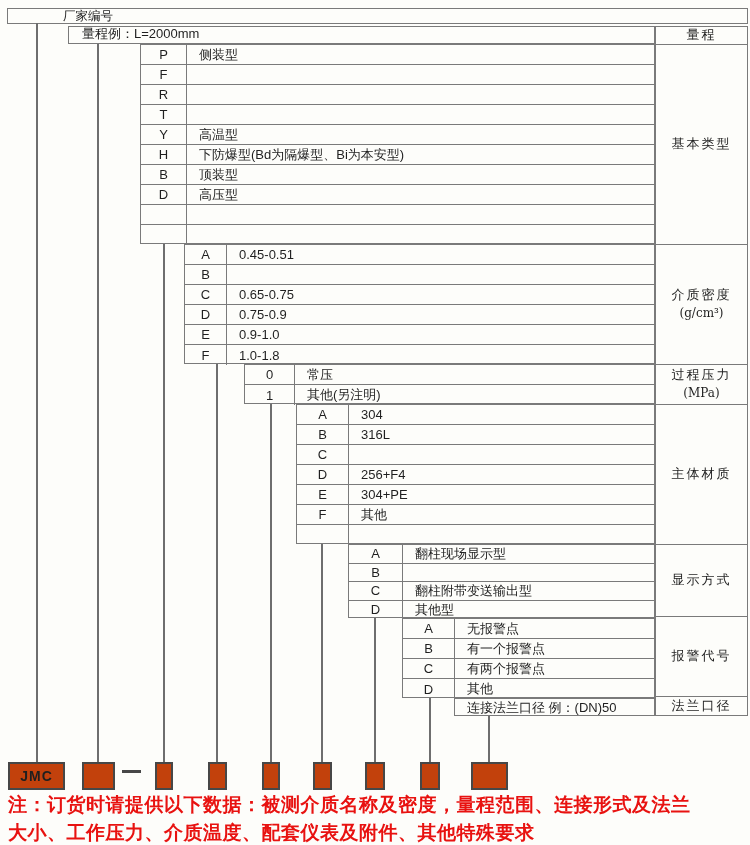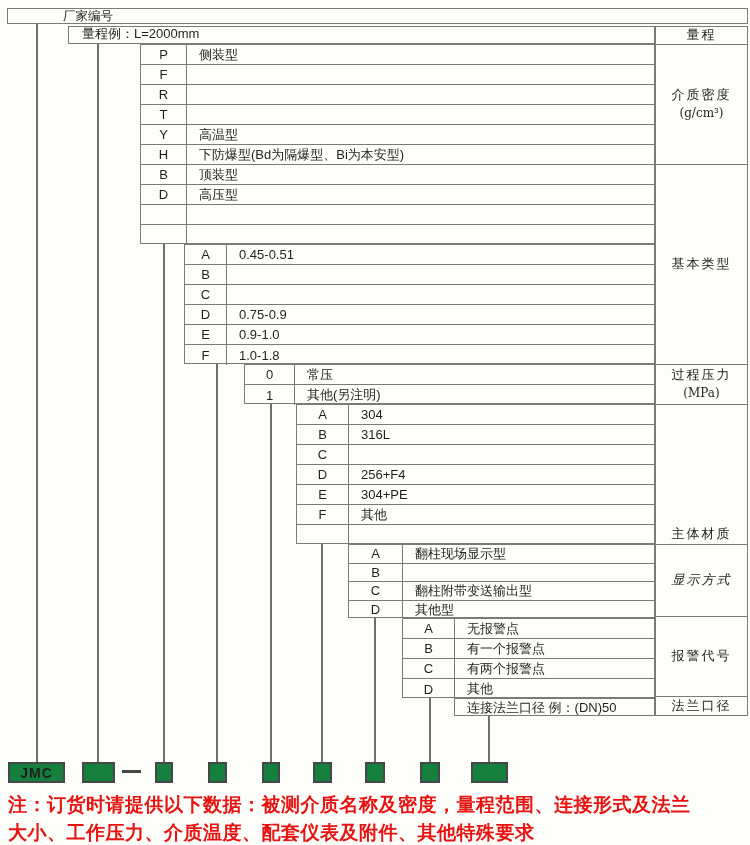--- a/index.html
+++ b/index.html
@@ -41,21 +41,21 @@
   .label-cell{
     box-sizing:border-box;display:flex;flex-direction:column;align-items:center;justify-content:center;
     font-family:"DejaVu Serif",serif;font-size:13px;letter-spacing:2px;text-align:center;line-height:1.45;
   }
   .label-cell.hasline{border-bottom:1px solid var(--line);}
   .label-sub{font-size:12px;letter-spacing:0px;}
   
   .connector{width:1.5px;background:#6e6e6e;}
   
   .model-box{
-    border:2px solid var(--box);background:#15803d;top:762px;height:21px;
+    border:2px solid var(--box);background:#c2410c;top:762px;height:28px;
     display:flex;align-items:center;justify-content:center;
   }
   .prefix-box{left:8px;width:57px;font-size:14px;font-weight:bold;letter-spacing:1px;}
   .dash{left:122px;top:770px;width:19px;height:2.5px;background:var(--box);}
   
   .note{
     left:8px;top:791px;width:737px;
     color:#e81210;font-weight:bold;font-size:19px;line-height:28px;letter-spacing:0.5px;
   }
 </style>
@@ -115,20 +115,21 @@
       <div class="abs section" style="left: 184px; top: 244px; width: 471px; height: 120px;">
         <div class="row hasline" style="height: 20px;">
           <div class="code-cell" style="width: 42px;">A</div>
           <div class="desc-cell">0.45-0.51</div>
         </div>
         <div class="row hasline" style="height: 20px;">
           <div class="code-cell" style="width: 42px;">B</div>
         </div>
         <div class="row hasline" style="height: 20px;">
           <div class="code-cell" style="width: 42px;">C</div>
+          <div class="desc-cell">0.65-0.75</div>
         </div>
         <div class="row hasline" style="height: 20px;">
           <div class="code-cell" style="width: 42px;">D</div>
           <div class="desc-cell">0.75-0.9</div>
         </div>
         <div class="row hasline" style="height: 20px;">
           <div class="code-cell" style="width: 42px;">E</div>
           <div class="desc-cell">0.9-1.0</div>
         </div>
         <div class="row" style="height: 20px;">
@@ -214,35 +215,35 @@
         <div class="row" style="height: 18px;">
           <div class="desc-cell">连接法兰口径 例：(DN)50</div>
         </div>
       </div>
     </div>
 
   <div class="abs label-col" id="labelcol">
       <div class="label-cell hasline" style="height: 18px;">
         <div>量程</div>
       </div>
+      <div class="label-cell hasline" style="height: 200px;">
+        <div>基本类型</div>
+      </div>
       <div class="label-cell hasline" style="height: 120px;">
         <div>介质密度</div>
         <div class="label-sub">(g/cm³)</div>
       </div>
-      <div class="label-cell hasline" style="height: 200px;">
-        <div>基本类型</div>
-      </div>
       <div class="label-cell hasline" style="height: 40px;">
         <div>过程压力</div>
         <div class="label-sub">(MPa)</div>
       </div>
-      <div class="label-cell hasline" style="height: 140px; justify-content: flex-end;">
+      <div class="label-cell hasline" style="height: 140px;">
         <div>主体材质</div>
       </div>
-      <div class="label-cell hasline" style="height: 72px; font-style: italic;">
+      <div class="label-cell hasline" style="height: 72px;">
         <div>显示方式</div>
       </div>
       <div class="label-cell hasline" style="height: 80px;">
         <div>报警代号</div>
       </div>
       <div class="label-cell" style="height: 18px;">
         <div>法兰口径</div>
       </div>
     </div>
 

